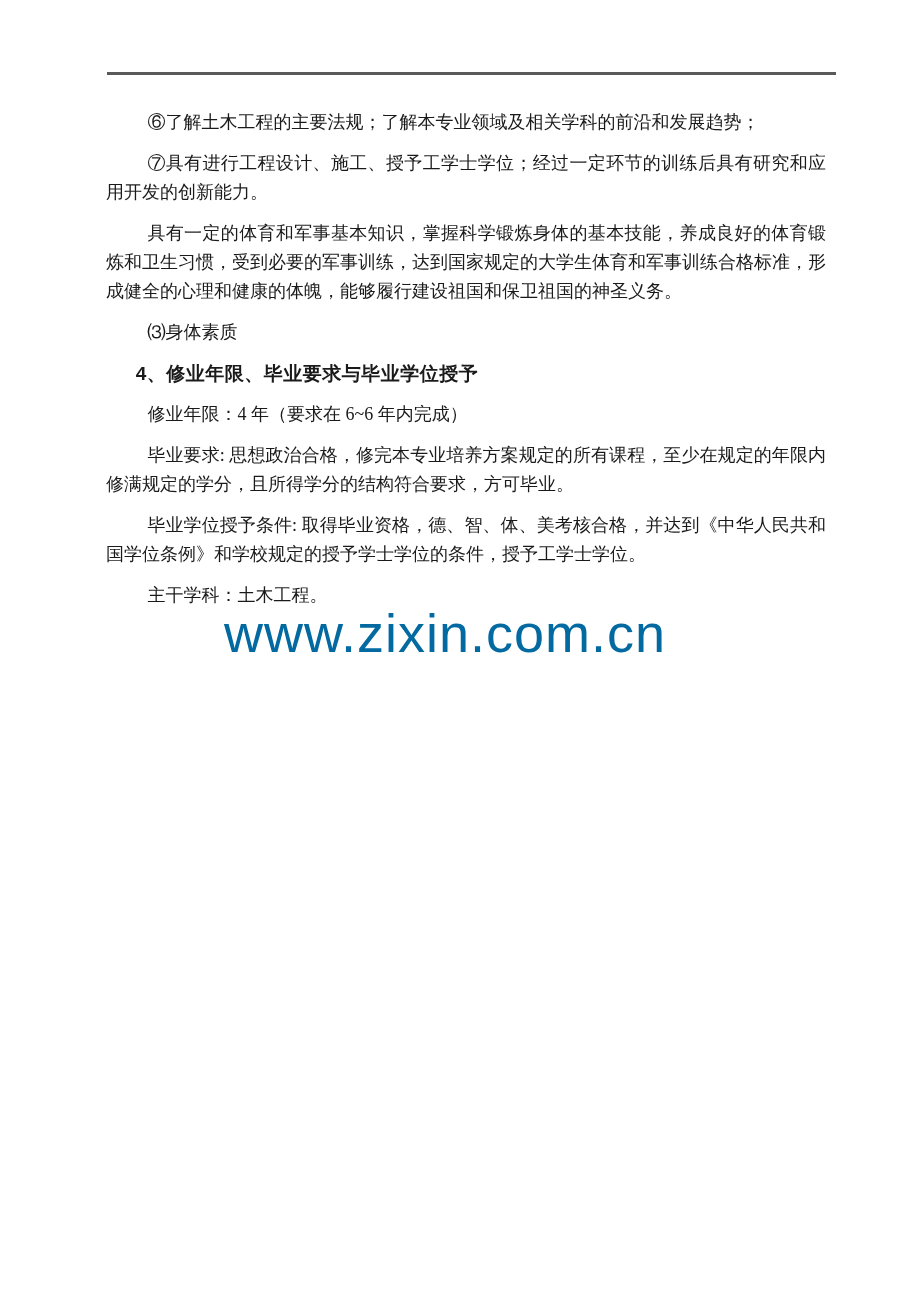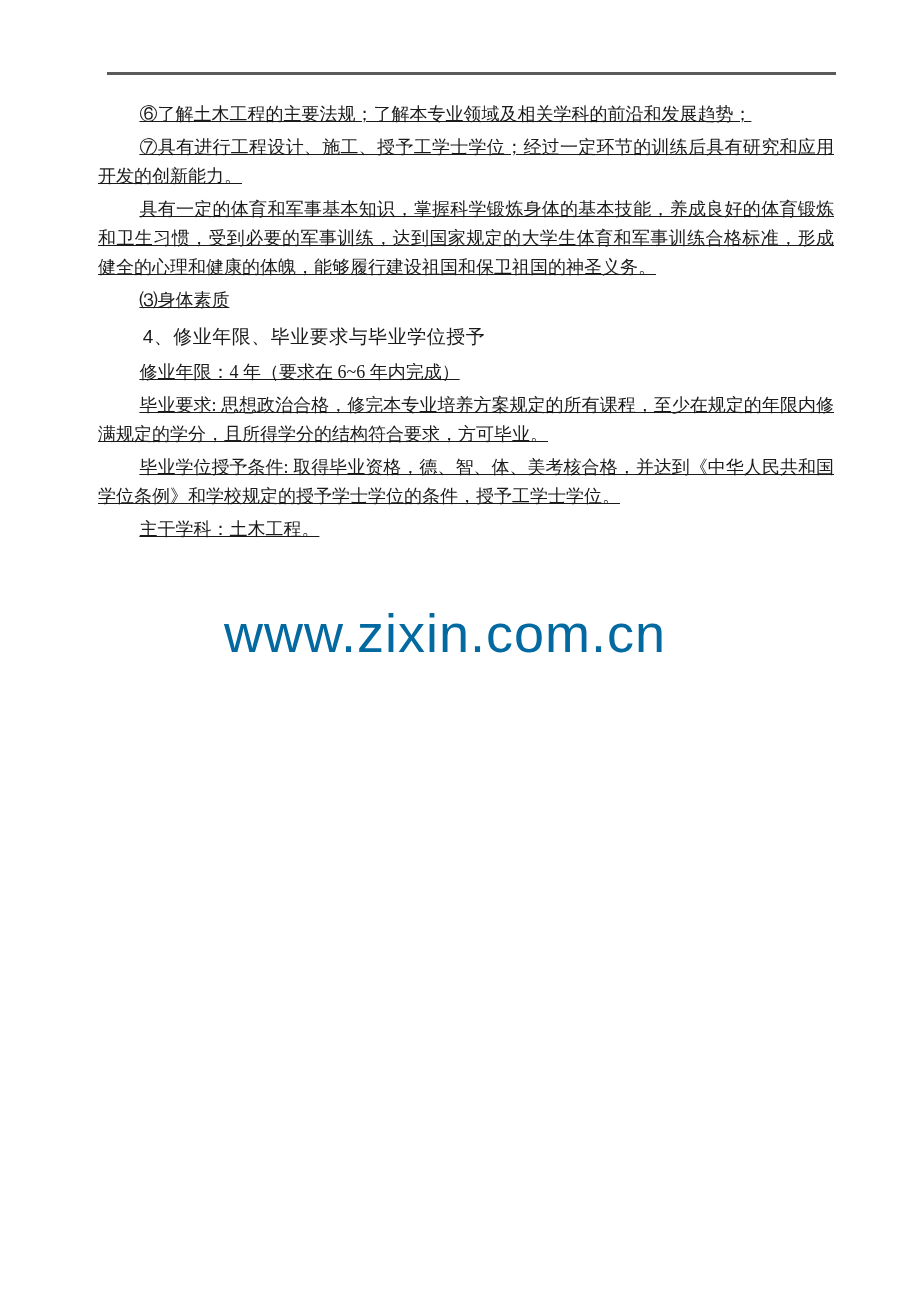--- a/index.html
+++ b/index.html
@@ -28,29 +28,28 @@
     position: absolute;
     left: 94px;
     top: 96px;
     width: 744px;
     font-size: 18px;
     line-height: 29px;
     text-align: justify;
     z-index: 2;
   }
   .para {
-    margin: 4px;
+    margin: 12px;
     text-indent: 2.3em;
-    text-decoration: underline;
   }
   .heading {
-    margin: 7px;
+    margin: 0;
     text-indent: 2.2em;
     font-family: "Liberation Sans", "DejaVu Sans", sans-serif;
-    font-weight: normal;
+    font-weight: bold;
     font-size: 19px;
     letter-spacing: 0.5px;
   }
   .heading-spaced {
     margin-top: 10px;
   }
   .watermark {
     position: absolute;
     left: 224px;
     top: 602px;

